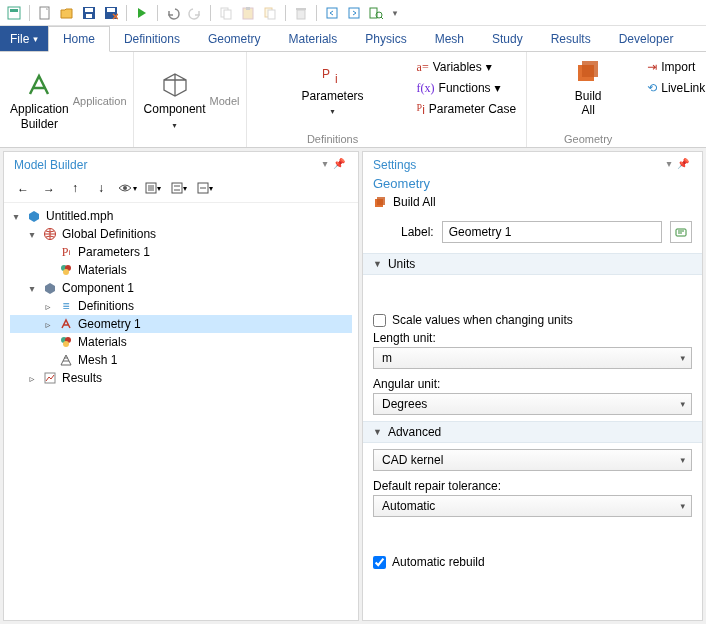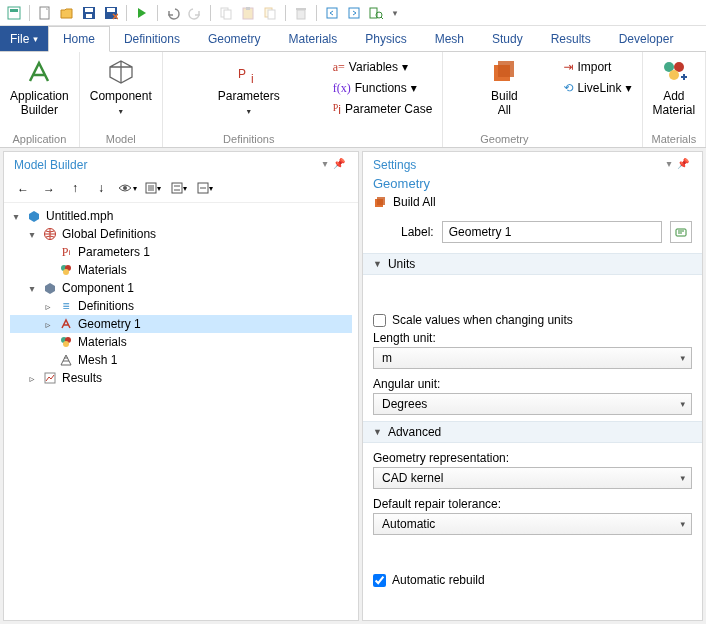--- a/index.html
+++ b/index.html
@@ -12,21 +12,21 @@
 .qat-btn.disabled { opacity: 0.4; cursor: default; }
 
 
 .tabrow { height: 26px; background: #fff; display: flex; align-items: stretch; border-bottom: 1px solid #d0d0d0; }
 .file-btn { background: #2a5699; color: #fff; display: flex; align-items: center; padding: 0 10px; gap: 4px; cursor: pointer; }
 .tab { padding: 0 14px; display: flex; align-items: center; color: #2a5699; cursor: pointer; }
 .tab.active { border: 1px solid #d0d0d0; border-bottom: 1px solid #fff; background: #fff; margin-bottom: -1px; }
 
 
 .ribbon { height: 96px; background: #fff; display: flex; border-bottom: 1px solid #d0d0d0; }
-.rgroup { border-right: 1px solid #e6e6e6; padding: 3px 6px 1px; display: flex; flex-direction: column; align-items: center; justify-content: space-between; }
+.rgroup { border-right: 1px solid #e6e6e6; padding: 3px 6px 1px; display: flex; align-items: center; justify-content: space-between; }
 .rgroup-label { font-size: 11px; color: #888; padding: 1px 0; }
 .rbtn { display: flex; flex-direction: column; align-items: center; gap: 2px; cursor: pointer; padding: 2px 4px; text-align: center; line-height: 1.2; }
 .rbtn .caret { font-size: 8px; color: #333; }
 .rsmall { display: flex; align-items: center; gap: 4px; padding: 2px 4px; cursor: pointer; font-size: 11px; white-space: nowrap; line-height: 1.4; }
 
 
 .panels { flex: 1; display: flex; overflow: hidden; background: #f0f0f0; padding: 3px; gap: 3px; }
 .panel { background: #fff; border: 1px solid #d6d6d6; display: flex; flex-direction: column; overflow: hidden; }
 .panel.left { width: 356px; }
 .panel.right { flex: 1; }
@@ -466,21 +466,20 @@
         </div>
       <div class="field-label">Angular unit:</div>
       <div class="sel">
           <span>Degrees</span>
         </div>
 
       <div class="section-hdr">
           <span class="tri">▼</span>
           <span>Advanced</span>
         </div>
-      <div class="field-label">Geometry representation:</div>
       <div class="sel">
           <span>CAD kernel</span>
         </div>
       <div class="field-label">Default repair tolerance:</div>
       <div class="sel">
           <span>Automatic</span>
         </div>
       <label class="chk">
           <input type="checkbox" checked="" style="">
           <span>Automatic rebuild</span>

